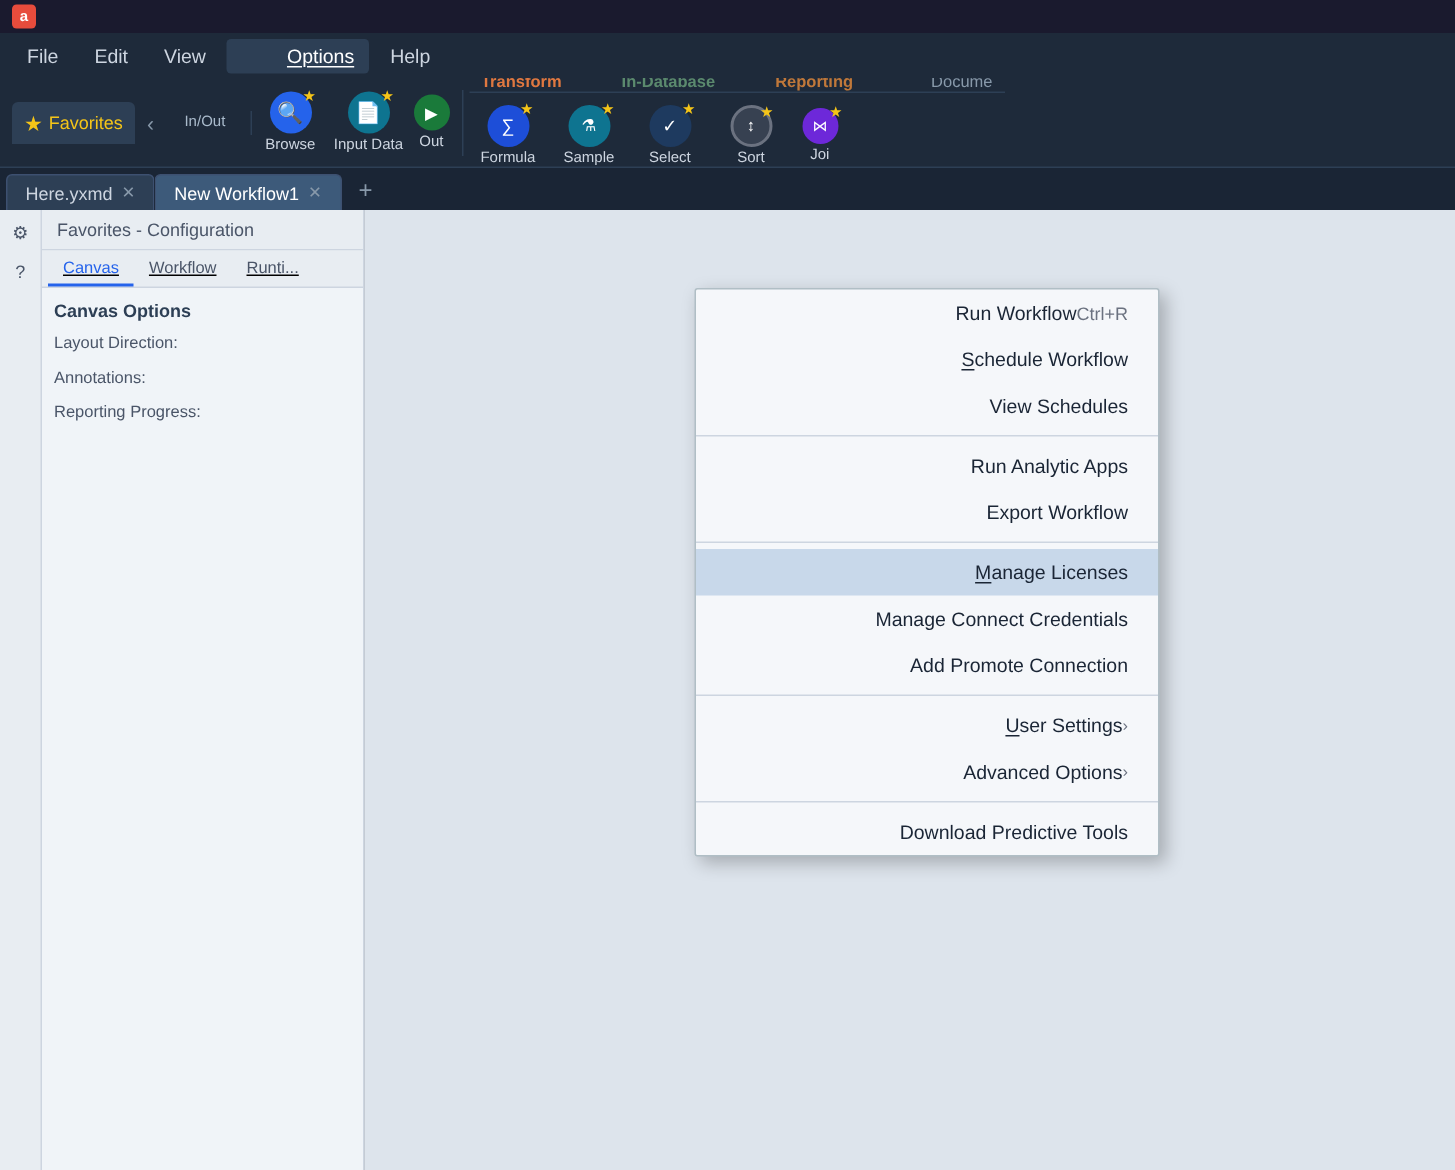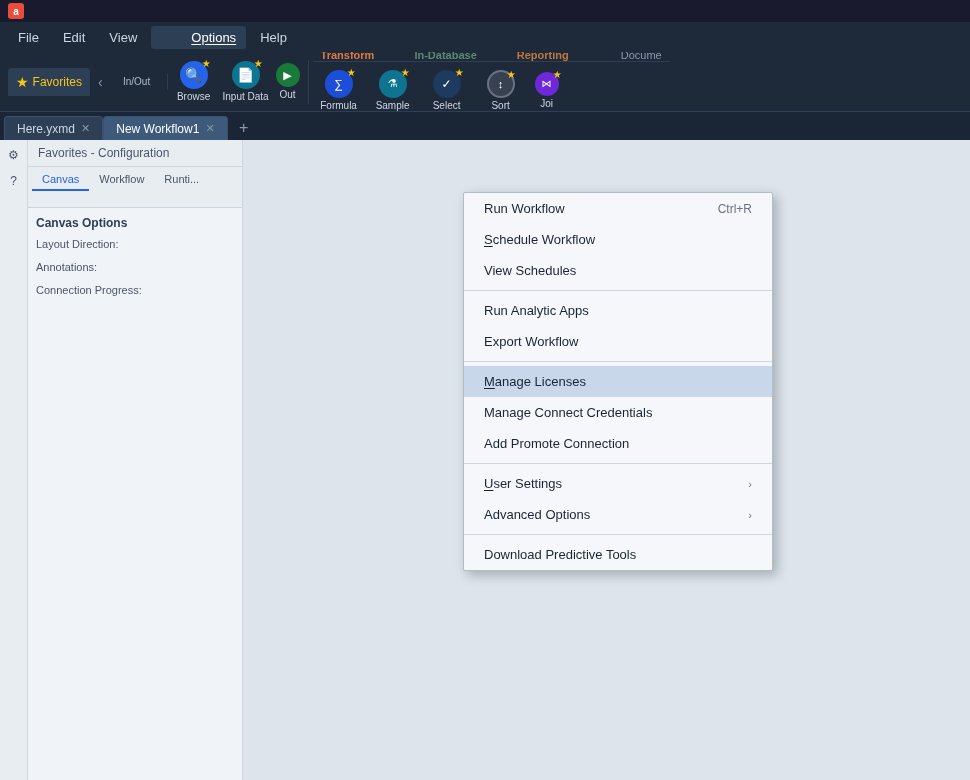--- a/index.html
+++ b/index.html
@@ -167,21 +167,22 @@
       color: #4a5568;
       padding: 6px 10px;
       background: #e8edf2;
       border-bottom: 1px solid #cdd5e0;
     }
     .config-tabs {
       display: flex;
       gap: 0;
       border-bottom: 1px solid #cdd5e0;
       background: #e8edf2;
-      padding: 2px 4px 16px;
+      padding: 2px 4px 0;
+      text-decoration: underline;
     }
     .config-tab {
       padding: 4px 10px;
       font-size: 11px;
       color: #4a5568;
       cursor: pointer;
       border-bottom: 2px solid transparent;
     }
     .config-tab.active {
       color: #2563eb;
@@ -242,21 +243,21 @@
       z-index: 200;
       border-radius: 2px;
     }
     .dropdown-item {
       padding: 8px 20px;
       color: #1a2535;
       cursor: pointer;
       font-size: 13px;
       display: flex;
       align-items: center;
-      justify-content: space-between;
+      justify-content: flex-end;
       position: relative;
     }
     .dropdown-item.highlighted { background: #c8d8ea; }
     .dropdown-separator {
       height: 1px;
       background: #cdd5e0;
       margin: 4px 0;
     }
     .dropdown-shortcut { color: #6b7280; font-size: 12px; }
     .dropdown-arrow { color: #6b7280; font-size: 11px; }
@@ -399,21 +400,21 @@
       </div>
       <div class="config-body">
         <div class="config-section-title">Canvas Options</div>
         <div class="config-field">
           <span class="config-field-label">Layout Direction:</span>
         </div>
         <div class="config-field">
           <span class="config-field-label">Annotations:</span>
         </div>
         <div class="config-field">
-          <span class="config-field-label">Connection Progress:</span>
+          <span class="config-field-label">Reporting Progress:</span>
         </div>
       </div>
     </div>
   </div>
 
   <div class="canvas-area">
 
     <div class="dropdown-menu">
 
       <div class="dropdown-item">

